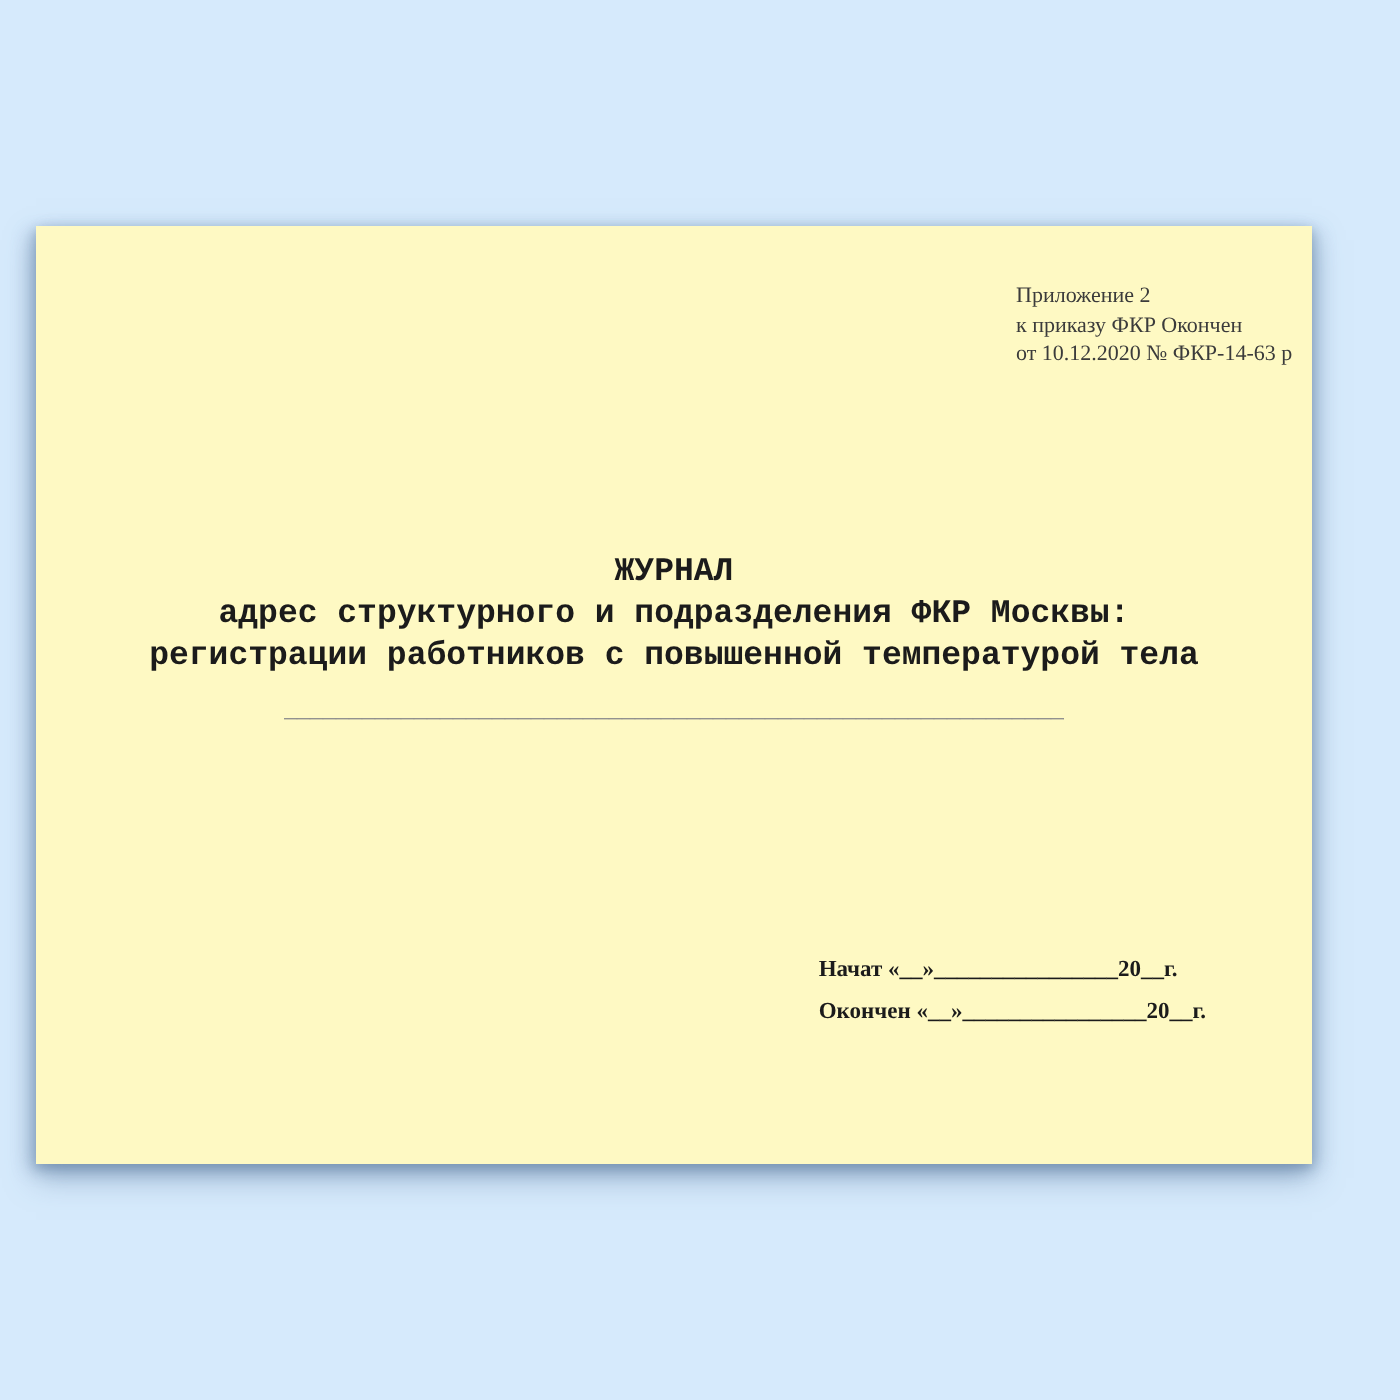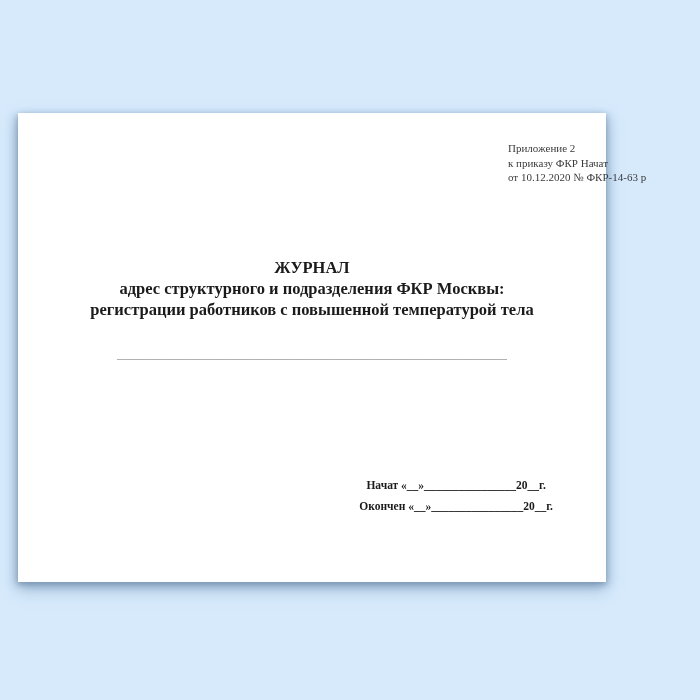--- a/index.html
+++ b/index.html
@@ -11,88 +11,89 @@
     width: 700px;
     height: 700px;
     background: #d6eafc;
     overflow: hidden;
     font-family: "Liberation Serif", "DejaVu Serif", serif;
   }
   .page {
     position: absolute;
     left: 18px;
     top: 113px;
-    width: 588px;
+    width: 638px;
     height: 469px;
-    background: #ffffff;
+    background: #fef9c3;
     box-shadow:
       0 7px 14px rgba(100, 130, 165, 0.50),
       0 2px 5px  rgba(100, 130, 165, 0.45),
       -4px 3px 8px rgba(100, 130, 165, 0.28),
       4px 2px 8px rgba(100, 130, 165, 0.22);
   }
   .appendix {
     position: absolute;
     left: 490px;
     top: 28px;
     font-size: 11px;
     line-height: 14.5px;
     color: #3b3b3b;
     text-align: left;
     white-space: nowrap;
   }
   .title-block {
     position: absolute;
-    top: 144px;
+    top: 162px;
     left: 0;
     width: 100%;
     text-align: center;
     font-weight: 700;
     font-size: 16.5px;
     line-height: 21px;
     color: #1b1b1b;
+    font-family: Liberation Mono, monospace;
   }
   .blank-line {
     position: absolute;
     top: 231px;
     left: 50%;
     transform: translateX(-50%);
     width: 390px;
     height: 19px;
     overflow: hidden;
     text-align: center;
     white-space: nowrap;
     color: #8c8c8c;
     font-size: 13px;
     line-height: 19px;
   }
   .dates {
     position: absolute;
     top: 366px;
     right: 53px;
-    text-align: center;
+    text-align: left;
     font-weight: 700;
     font-size: 11.5px;
     line-height: 13px;
     color: #1b1b1b;
     white-space: nowrap;
   }
   .date-line + .date-line {
     margin-top: 8px;
   }
 </style>
 </head>
 <body>
 
 <div class="scene">
   <div class="page">
 
     <div class="appendix">
       <div>Приложение 2</div>
-      <div>к приказу ФКР Начат</div>
+      <div>к приказу ФКР Окончен</div>
       <div>от 10.12.2020 № ФКР-14-63 р</div>
     </div>
 
     <div class="title-block">
       <div>ЖУРНАЛ</div>
       <div>адрес структурного и подразделения ФКР Москвы:</div>
       <div>регистрации работников с повышенной температурой тела</div>
     </div>
 
     <div class="blank-line">________________________________________________________________</div>

